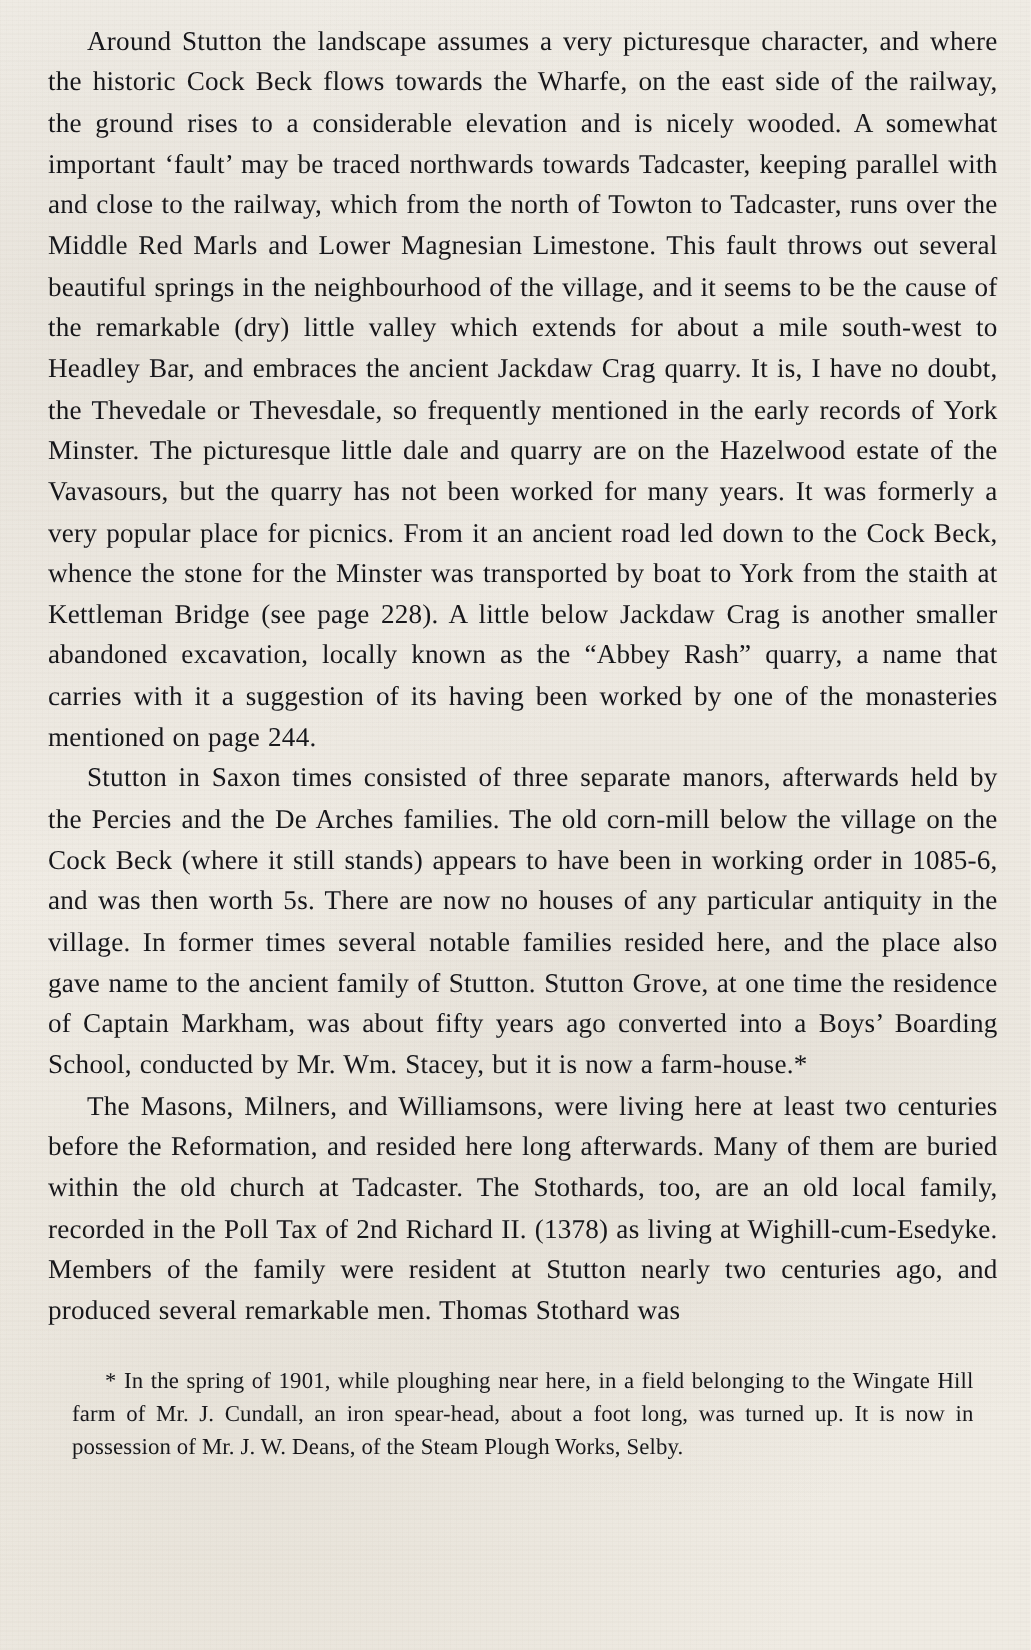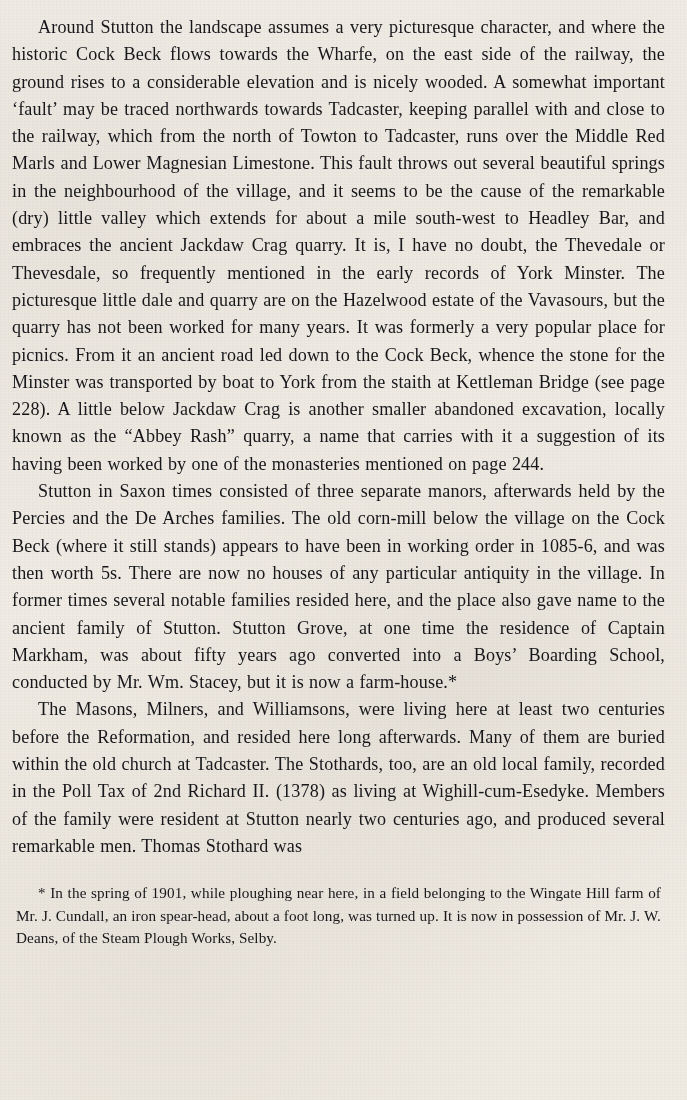--- a/index.html
+++ b/index.html
@@ -13,21 +13,21 @@
     font-family: "Liberation Serif", serif;
     color: #16161a;
     overflow: hidden;
   }
   
   .page {
     position: relative;
     width: 687px;
     height: 1100px;
     box-sizing: border-box;
-    padding: 14px 22px 10px 12px;
+    padding: 14px 22px 10px 32px;
     background:
       radial-gradient(circle at 12% 18%, rgba(190,182,168,0.22) 0%, rgba(190,182,168,0) 38%),
       radial-gradient(circle at 82% 9%, rgba(196,188,172,0.18) 0%, rgba(196,188,172,0) 32%),
       radial-gradient(circle at 68% 62%, rgba(186,178,162,0.20) 0%, rgba(186,178,162,0) 40%),
       radial-gradient(circle at 25% 86%, rgba(192,184,168,0.18) 0%, rgba(192,184,168,0) 36%),
       linear-gradient(180deg, #f4f1eb 0%, #f0ece5 45%, #efebe3 100%);
   }
   .page:after {
     content: "";
     position: absolute;
@@ -57,21 +57,21 @@
     border: none;
   }
   .footnote {
     margin-top: 22px;
     font-size: 15.2px;
     line-height: 22.4px;
     text-align: justify;
     letter-spacing: 0.1px;
   }
   .footnote p {
-    margin: 4px;
+    margin: 16px;
     text-indent: 22px;
   }
   .footnote .marker {
     font-size: 15px;
   }
 </style>
 </head>
 <body>
 
 <div class="page">

